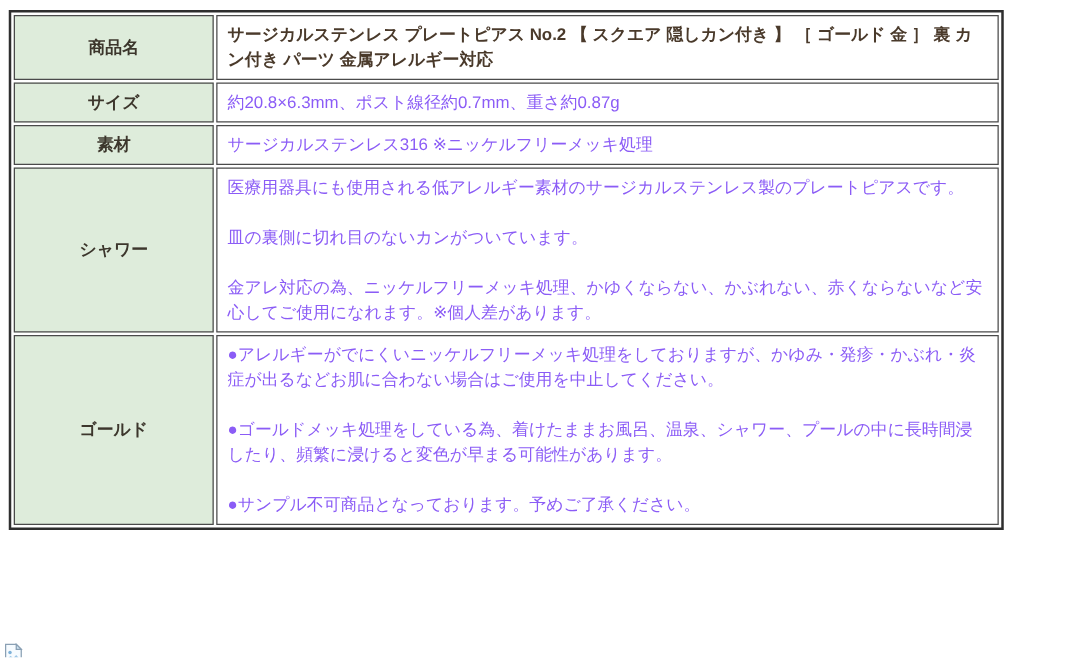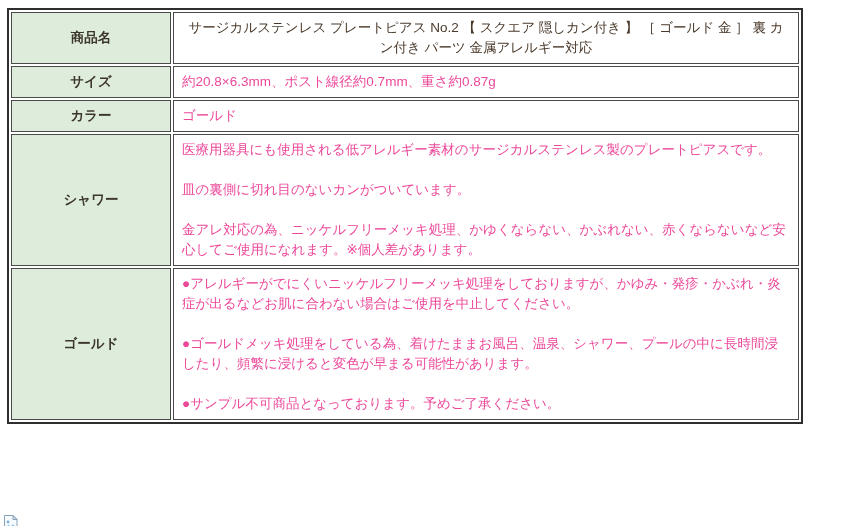--- a/index.html
+++ b/index.html
@@ -36,31 +36,30 @@
     width: 150px;
     background: #deecdb;
     color: #3c362c;
     font-weight: bold;
     text-align: center;
     vertical-align: middle;
     padding: 5px 4px;
   }
   table.spec td {
     background: #ffffff;
-    color: #ec4899;
+    color: #8b5cf6;
     text-align: left;
     vertical-align: middle;
     padding: 5px 8px;
     white-space: pre-line;
     word-break: break-word;
   }
   table.spec td.product-name {
-    font-weight: normal;
+    font-weight: bold;
     color: #4a3a2b;
-    text-align: center;
   }
   .broken-img-icon {
     position: absolute;
     left: 3px;
     top: 514px;
     width: 16px;
     height: 16px;
   }
 </style>
 </head>
@@ -72,22 +71,22 @@
     <tbody>
       <tr>
         <th>商品名</th>
         <td class="product-name">サージカルステンレス プレートピアス No.2 【 スクエア 隠しカン付き 】 ［ ゴールド 金 ］ 裏 カン付き パーツ 金属アレルギー対応</td>
       </tr>
       <tr>
         <th>サイズ</th>
         <td>約20.8×6.3mm、ポスト線径約0.7mm、重さ約0.87g</td>
       </tr>
       <tr>
-        <th>カラー</th>
-        <td>ゴールド</td>
+        <th>素材</th>
+        <td>サージカルステンレス316 ※ニッケルフリーメッキ処理</td>
       </tr>
       <tr>
         <th>シャワー</th>
         <td>医療用器具にも使用される低アレルギー素材のサージカルステンレス製のプレートピアスです。
 
 皿の裏側に切れ目のないカンがついています。
 
 金アレ対応の為、ニッケルフリーメッキ処理、かゆくならない、かぶれない、赤くならないなど安心してご使用になれます。※個人差があります。</td>
       </tr>
       <tr>

